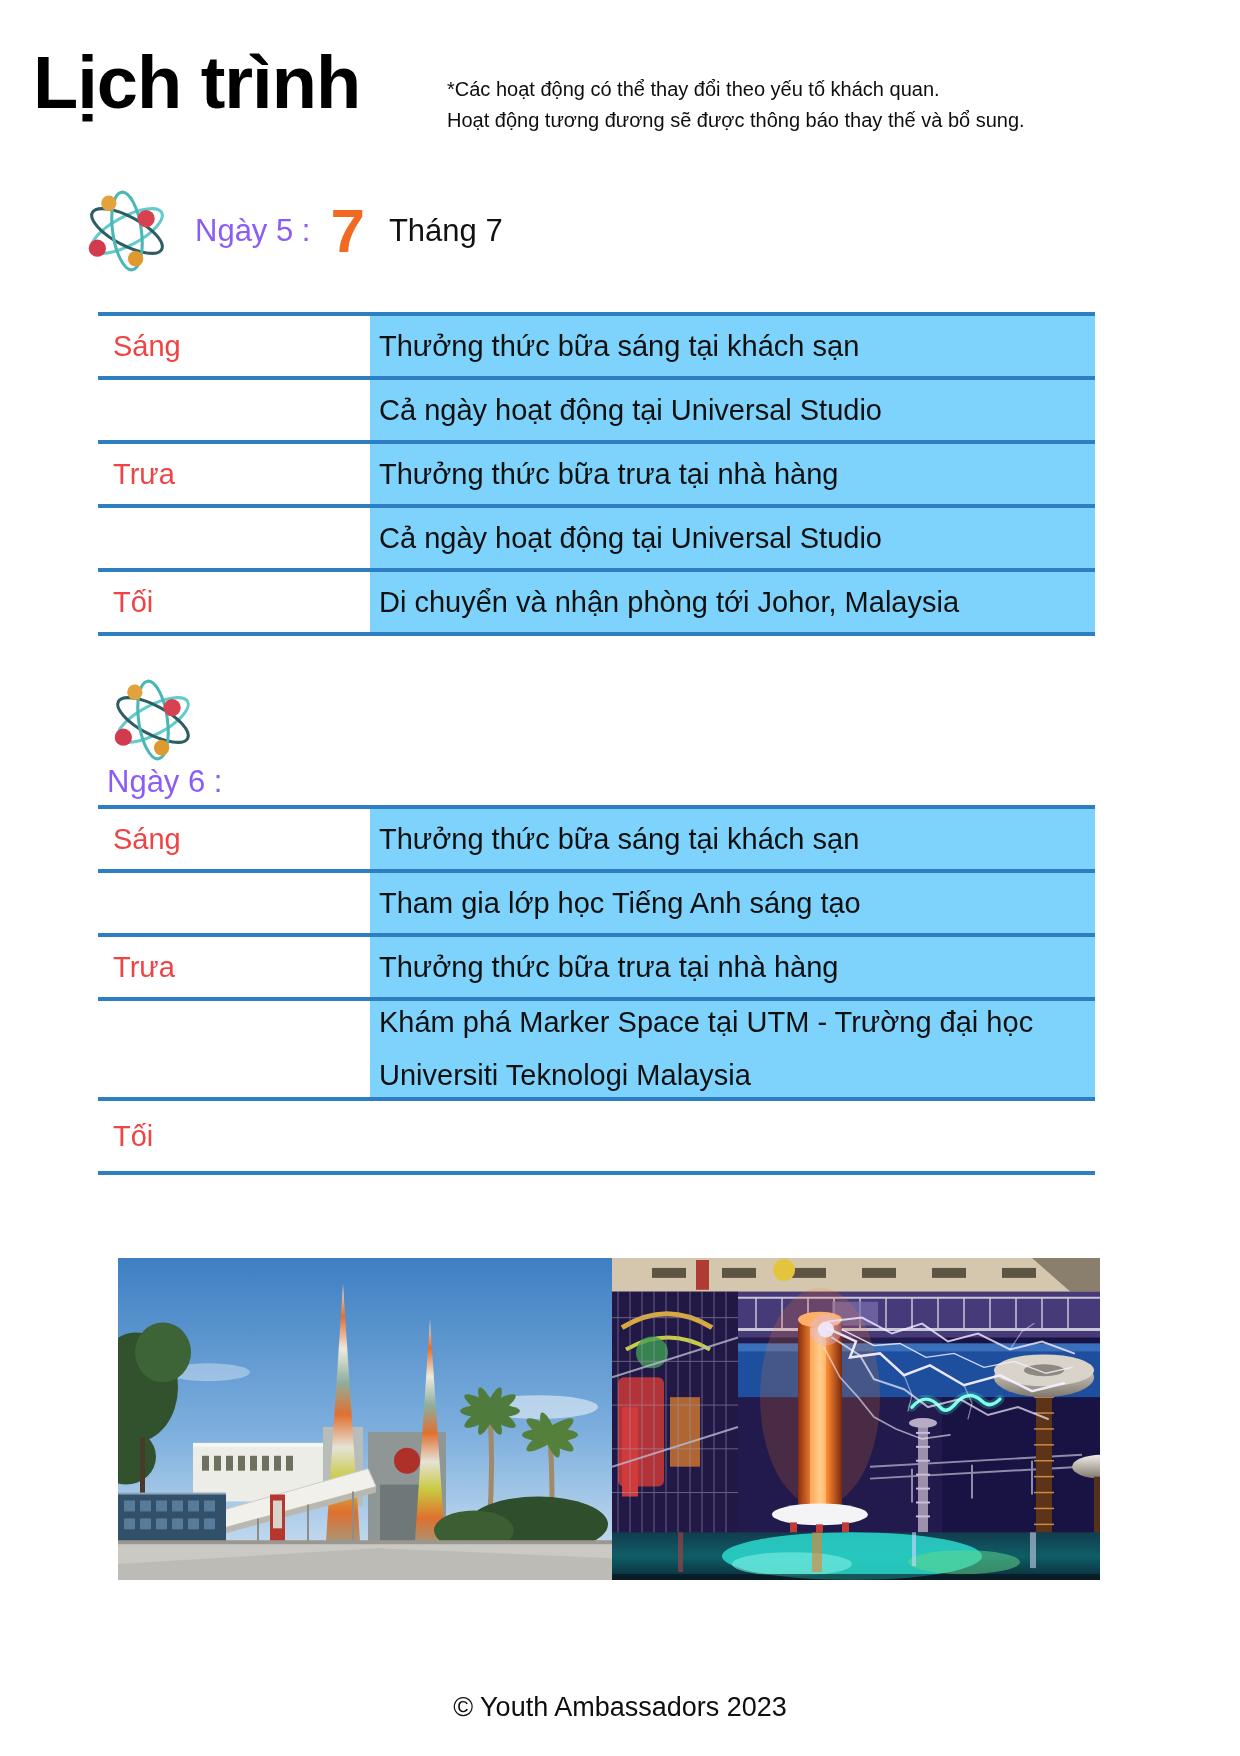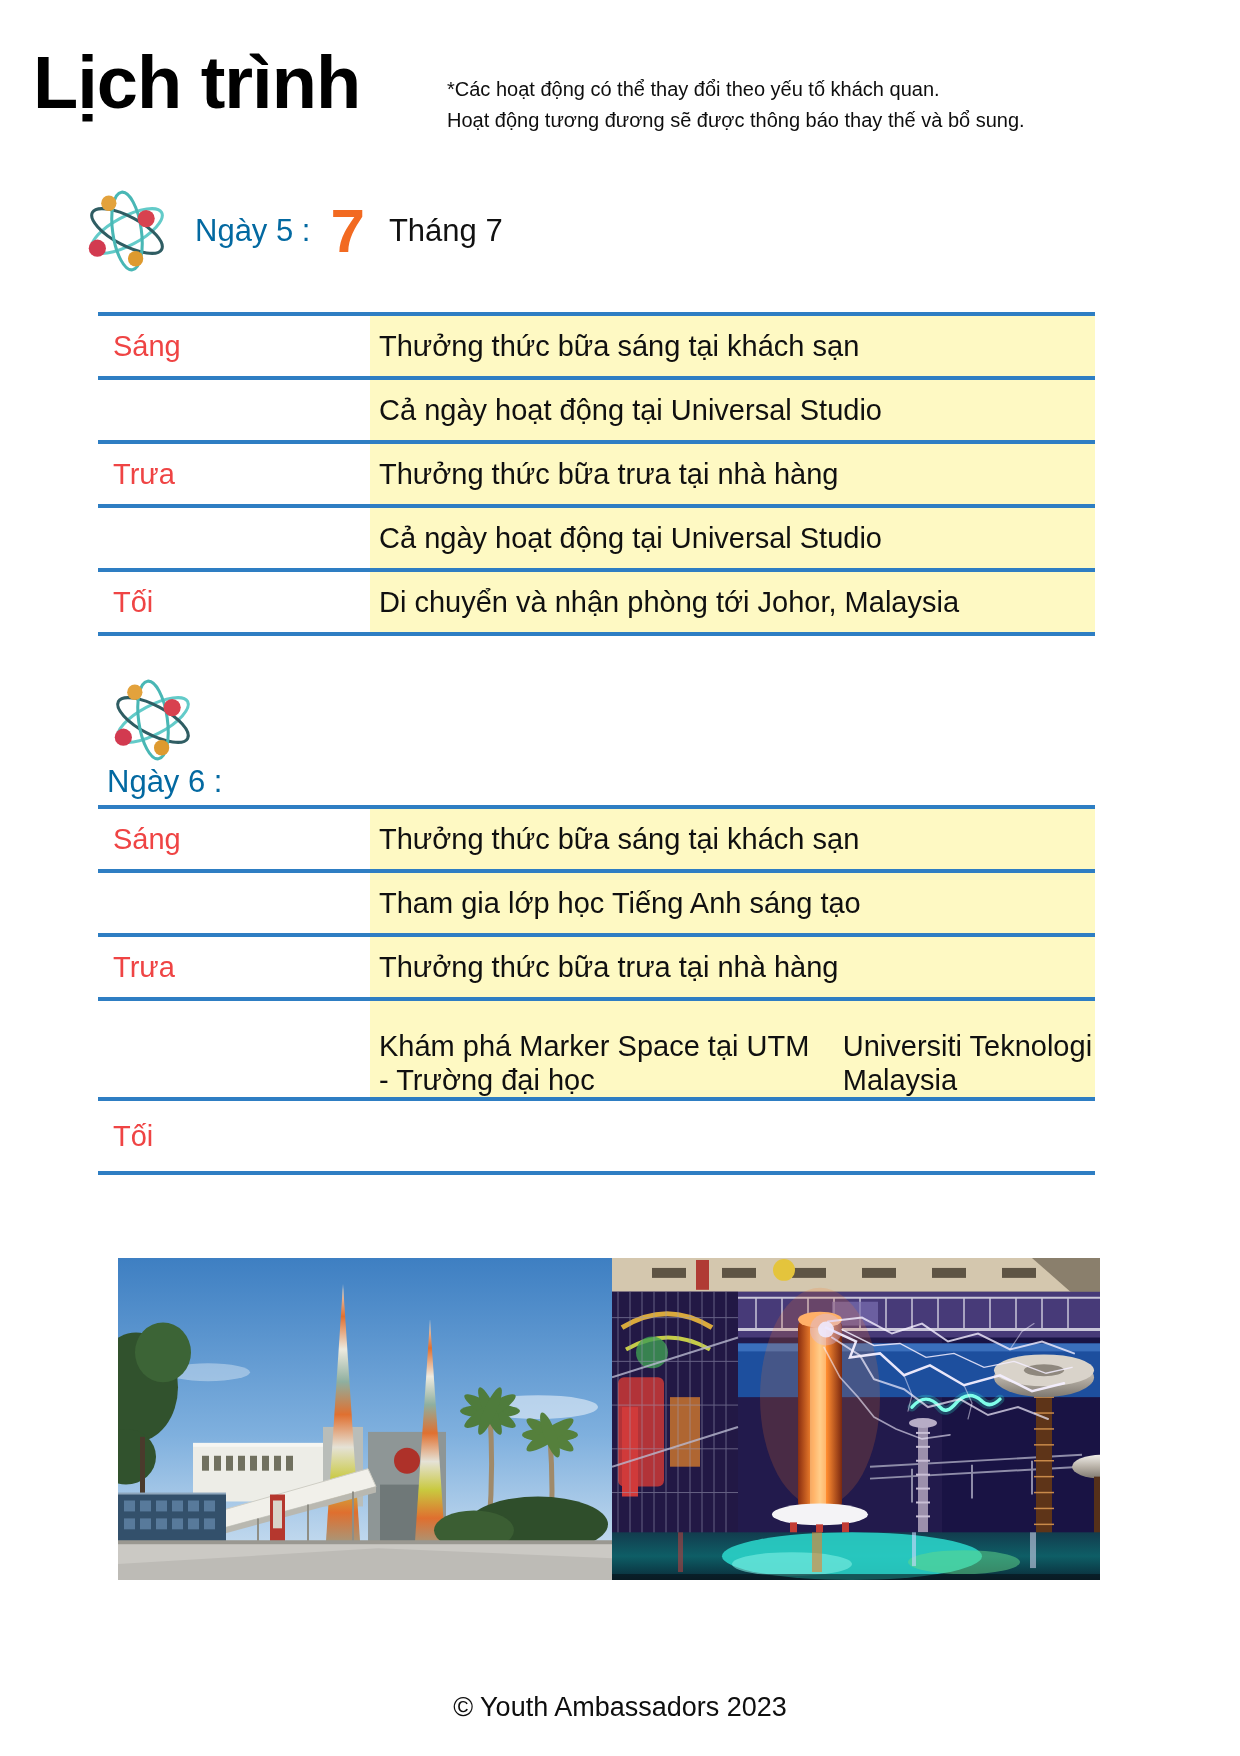--- a/index.html
+++ b/index.html
@@ -9,41 +9,41 @@
   }
   
   .title{
     position:absolute;left:33px;top:46px;font-size:74px;font-weight:bold;
     color:#000000;letter-spacing:-1px;line-height:1;
   }
   .note{position:absolute;left:447px;top:74px;width:680px;font-size:20px;line-height:31px;color:#0e0e0e;}
   
   .day-heading{position:absolute;left:83px;display:flex;align-items:center;height:90px;}
   .day-heading .atom{width:88px;height:88px;flex:0 0 auto;}
-  .day-label{font-size:31px;margin-left:24px;color:#0369a1;}
+  .day-label{font-size:31px;margin-left:24px;color:#8b5cf6;}
   .day-date{font-size:62px;font-weight:bold;color:#F26A21;margin-left:20px;line-height:1;}
   .day-month{font-size:31px;margin-left:24px;color:#111;}
   .heading-day5{top:186px;}
   .heading-day6{top:676px;flex-direction:column;}
   
   .sched-table{position:absolute;left:98px;width:997px;border-top:4px solid #2E7EC3;}
   .table-day5{top:312px;}
   .table-day6{top:805px;}
   .srow{display:flex;border-bottom:4px solid #2E7EC3;height:60px;}
   .srow.tall{height:96px;}
   .srow.taller{height:70px;}
   .cell-time{
     width:272px;flex:0 0 auto;background:#ffffff;display:flex;align-items:center;
     padding-left:15px;box-sizing:border-box;font-size:29px;color:#ef4444;
   }
   .cell-act{
-    flex:1;background:#fef9c3;display:flex;align-items:center;
+    flex:1;background:#7dd3fc;display:flex;align-items:center;
     padding-left:9px;box-sizing:border-box;font-size:29px;color:#101010;
   }
-  .cell-act.two-line{flex-direction:row;justify-content:center;align-items:flex-end;gap:20px;line-height:1.15;}
+  .cell-act.two-line{flex-direction:column;justify-content:center;align-items:flex-start;gap:20px;line-height:1.15;}
   
   .photos{position:absolute;left:118px;top:1258px;width:982px;height:322px;display:flex;}
   .photos svg{display:block;height:322px;}
   
   .footer{position:absolute;left:0;top:1692px;width:100%;text-align:center;font-size:27px;color:#0e0e0e;}
 </style>
 </head>
 <body>
 
 <div class="page">

